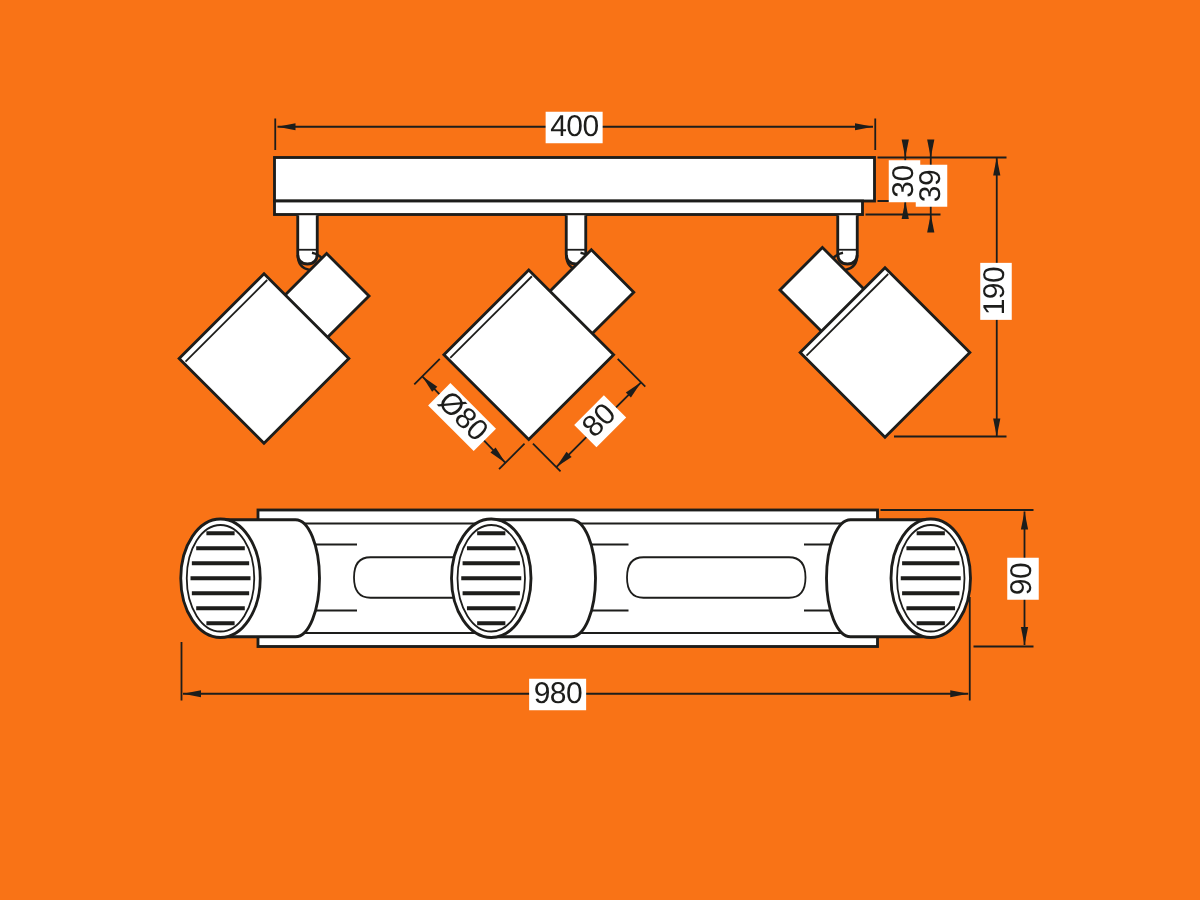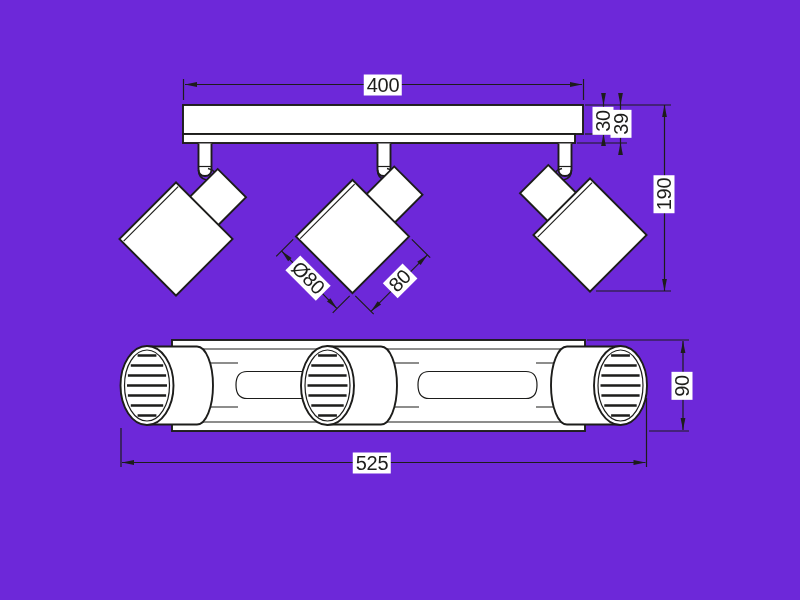--- a/index.html
+++ b/index.html
@@ -1,16 +1,16 @@
 <!DOCTYPE html>
 <html><head>
 <meta charset="utf-8">
 <style>
   html,body{margin:0;padding:0;background:#ffffff;}
-  #stage{position:relative;width:800px;height:600px;background:#6d28d9;overflow:hidden;
+  #stage{position:relative;width:800px;height:600px;background:#f97316;overflow:hidden;
          font-family:"Liberation Sans",sans-serif;}
   #stage svg{position:absolute;left:0;top:0;}
   .dim-label{
     position:absolute;
     font:20px/1.05 "Liberation Sans",sans-serif;
     letter-spacing:-0.3px;
     color:#1d1d1b;
     background:#ffffff;
     padding:0 3px;
     white-space:nowrap;
@@ -143,16 +143,16 @@
       </g>
     </g>
   </svg>
 
   <div class="dim-label" style="left:383px;top:85px;">400</div>
   <div class="dim-label r-90" style="left:603px;top:121px;">30</div>
   <div class="dim-label r-90" style="left:621px;top:124px;">39</div>
   <div class="dim-label r-90" style="left:664px;top:194px;">190</div>
   <div class="dim-label r45" style="left:308px;top:278px;">Ø80</div>
   <div class="dim-label r-45" style="left:400px;top:281px;">80</div>
-  <div class="dim-label" style="left:372px;top:463px;">525</div>
+  <div class="dim-label" style="left:372px;top:463px;">980</div>
   <div class="dim-label r-90" style="left:682px;top:386px;">90</div>
 
 </div>
 
 </body></html>

